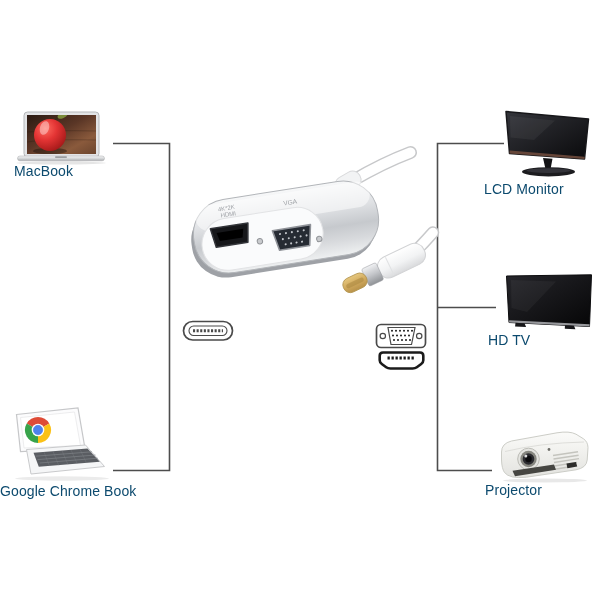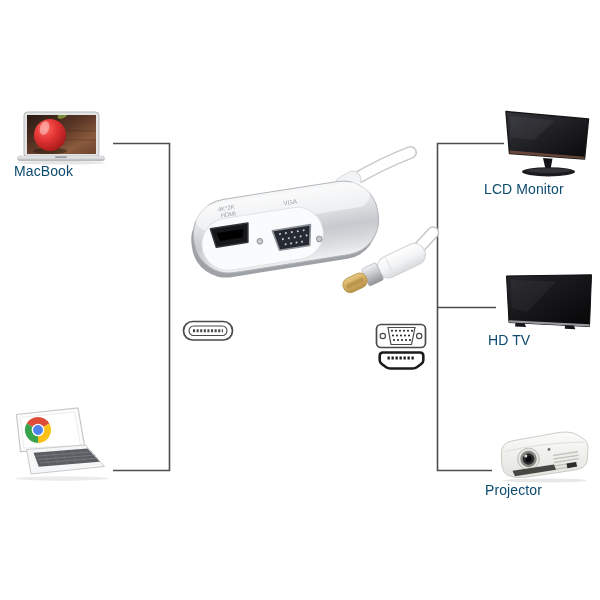--- a/index.html
+++ b/index.html
@@ -237,16 +237,17 @@
           <circle cx="410" cy="340" r="1"></circle>
       </g>
     </g>
     <g>
       <path d="M383,352.5 H420 Q423.3,352.5 423.3,355.8 V360.2 Q423.3,362.4 421.2,364 L416.8,367.3 Q415.2,368.5 412.6,368.5 H390.4 Q387.8,368.5 386.2,367.3 L381.8,364 Q379.7,362.4 379.7,360.2 V355.8 Q379.7,352.5 383,352.5 Z" fill="#fff" stroke="#1b1b1b" stroke-width="2.6" stroke-linejoin="round"></path>
       <path d="M387.5,358 H415.5" stroke="#1b1b1b" stroke-width="3" stroke-dasharray="2.3 1.7"></path>
     </g>
   </svg>
 
   <div class="dev-label lbl-macbook">MacBook</div>
+  <div class="dev-label lbl-chromebook">Google Chrome Book</div>
   <div class="dev-label lbl-lcd">LCD Monitor</div>
   <div class="dev-label lbl-hdtv">HD TV</div>
   <div class="dev-label lbl-projector">Projector</div>
 </div>
 
 </body></html>

